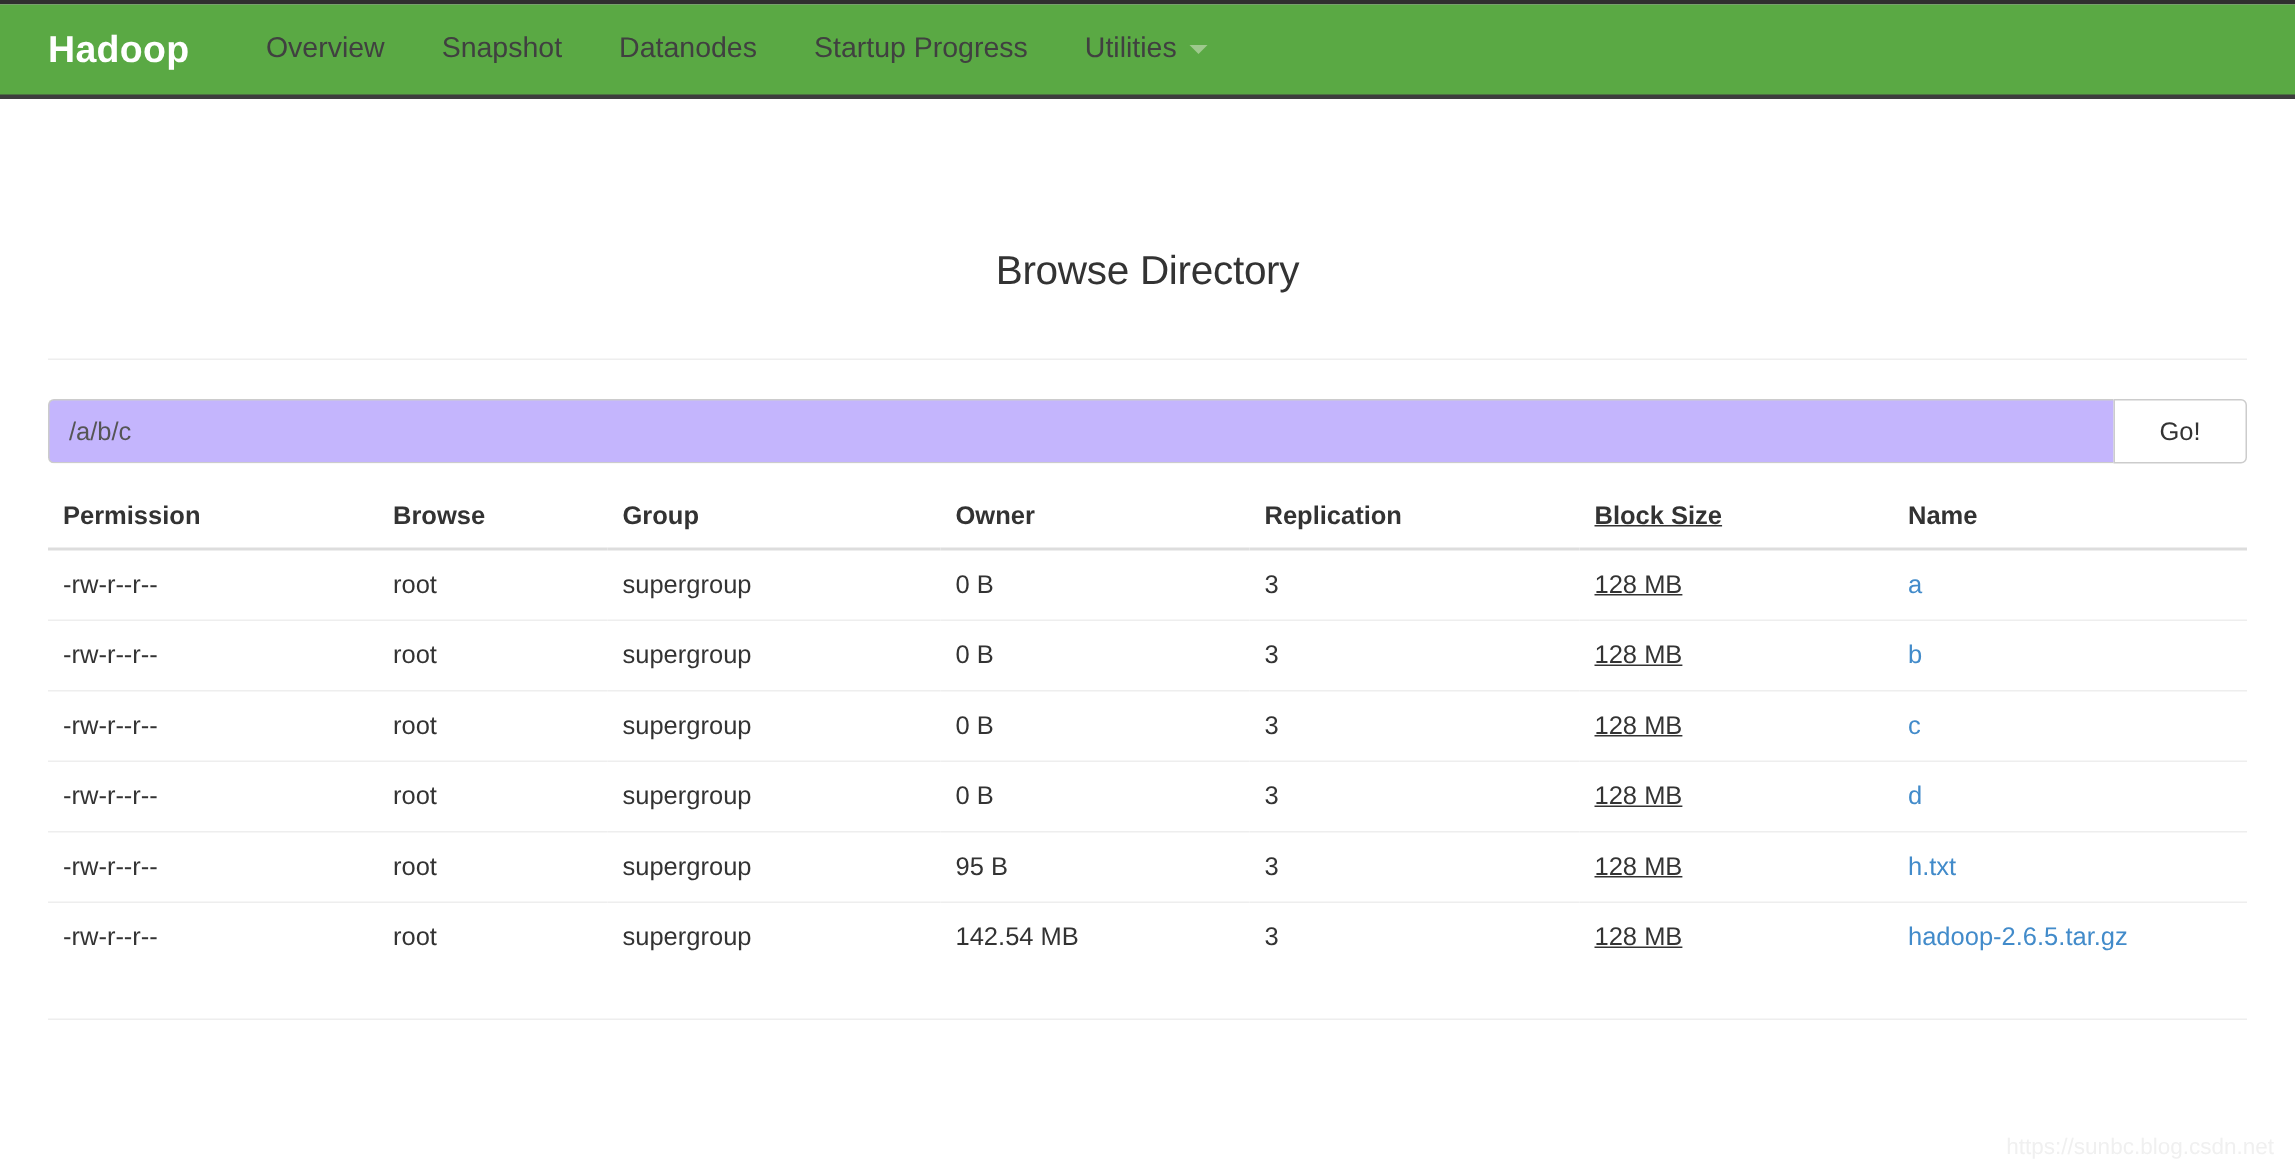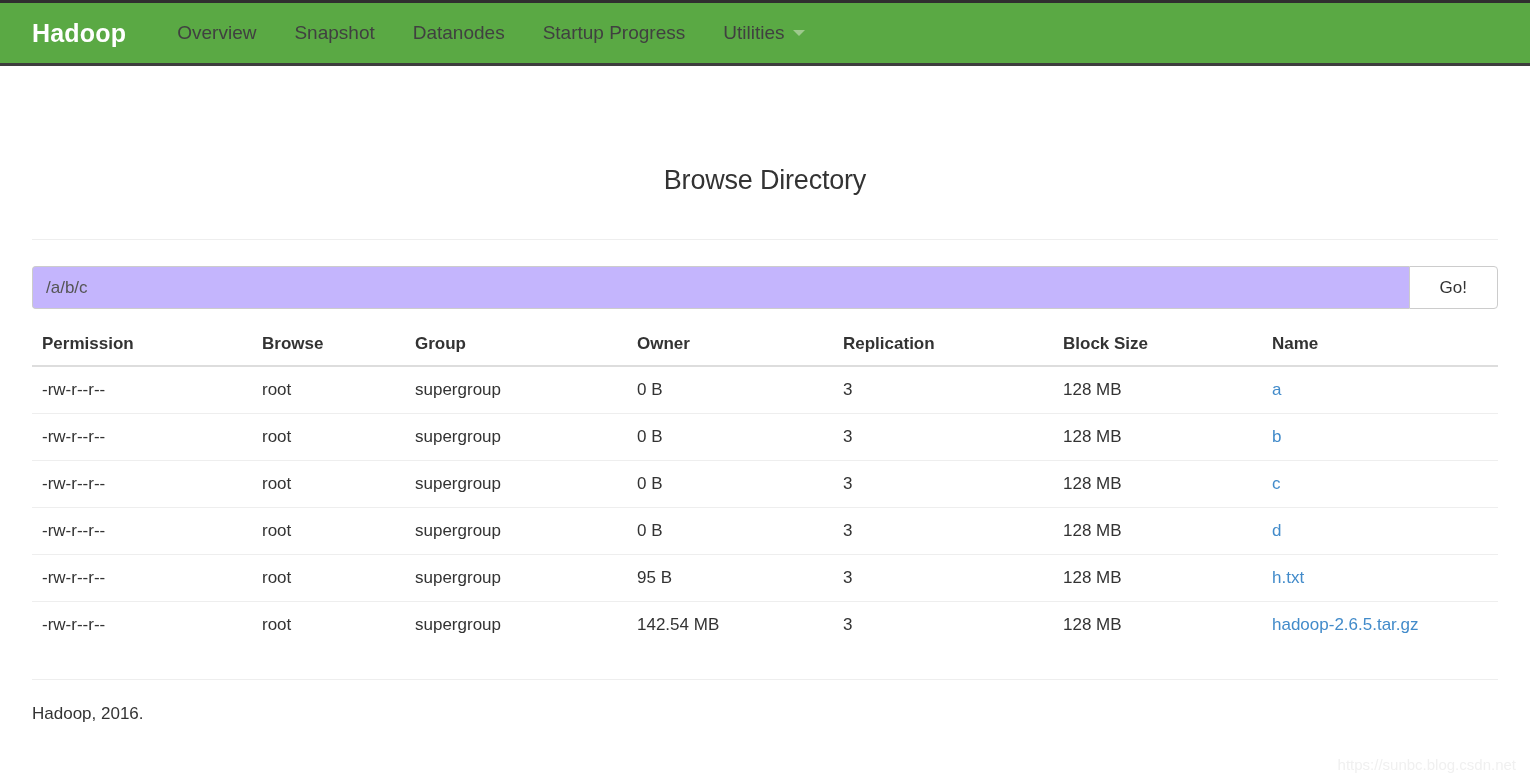--- a/index.html
+++ b/index.html
@@ -146,21 +146,21 @@
     color: #333333;
     white-space: nowrap;
     vertical-align: middle;
   }
   .file-table tbody tr:first-child td { border-top: none; }
   .col-permission { width: 200px; padding-left: 10px !important; }
   .col-owner      { width: 133px; }
   .col-group      { width: 202px; }
   .col-size       { width: 186px; }
   .col-replication{ width: 200px; }
-  .col-blocksize  { width: 189px; }
+  .col-blocksize  { width: 189px; text-decoration: underline; }
   .col-name       { width: auto; }
 
   .name-link {
     color: #428bca;
     text-decoration: none;
     cursor: pointer;
   }
 
   
   .footer-rule {
@@ -299,17 +299,16 @@
         <td class="col-replication">3</td>
         <td class="col-blocksize">128 MB</td>
         <td class="col-name">
           <a class="name-link" href="#">hadoop-2.6.5.tar.gz</a>
         </td>
       </tr>
     </tbody>
   </table>
 
   <hr class="footer-rule">
-  <p class="footer-text">Hadoop, 2016.</p>
 
 </div>
 
 <div class="watermark">https://sunbc.blog.csdn.net</div>
 
 </body></html>

